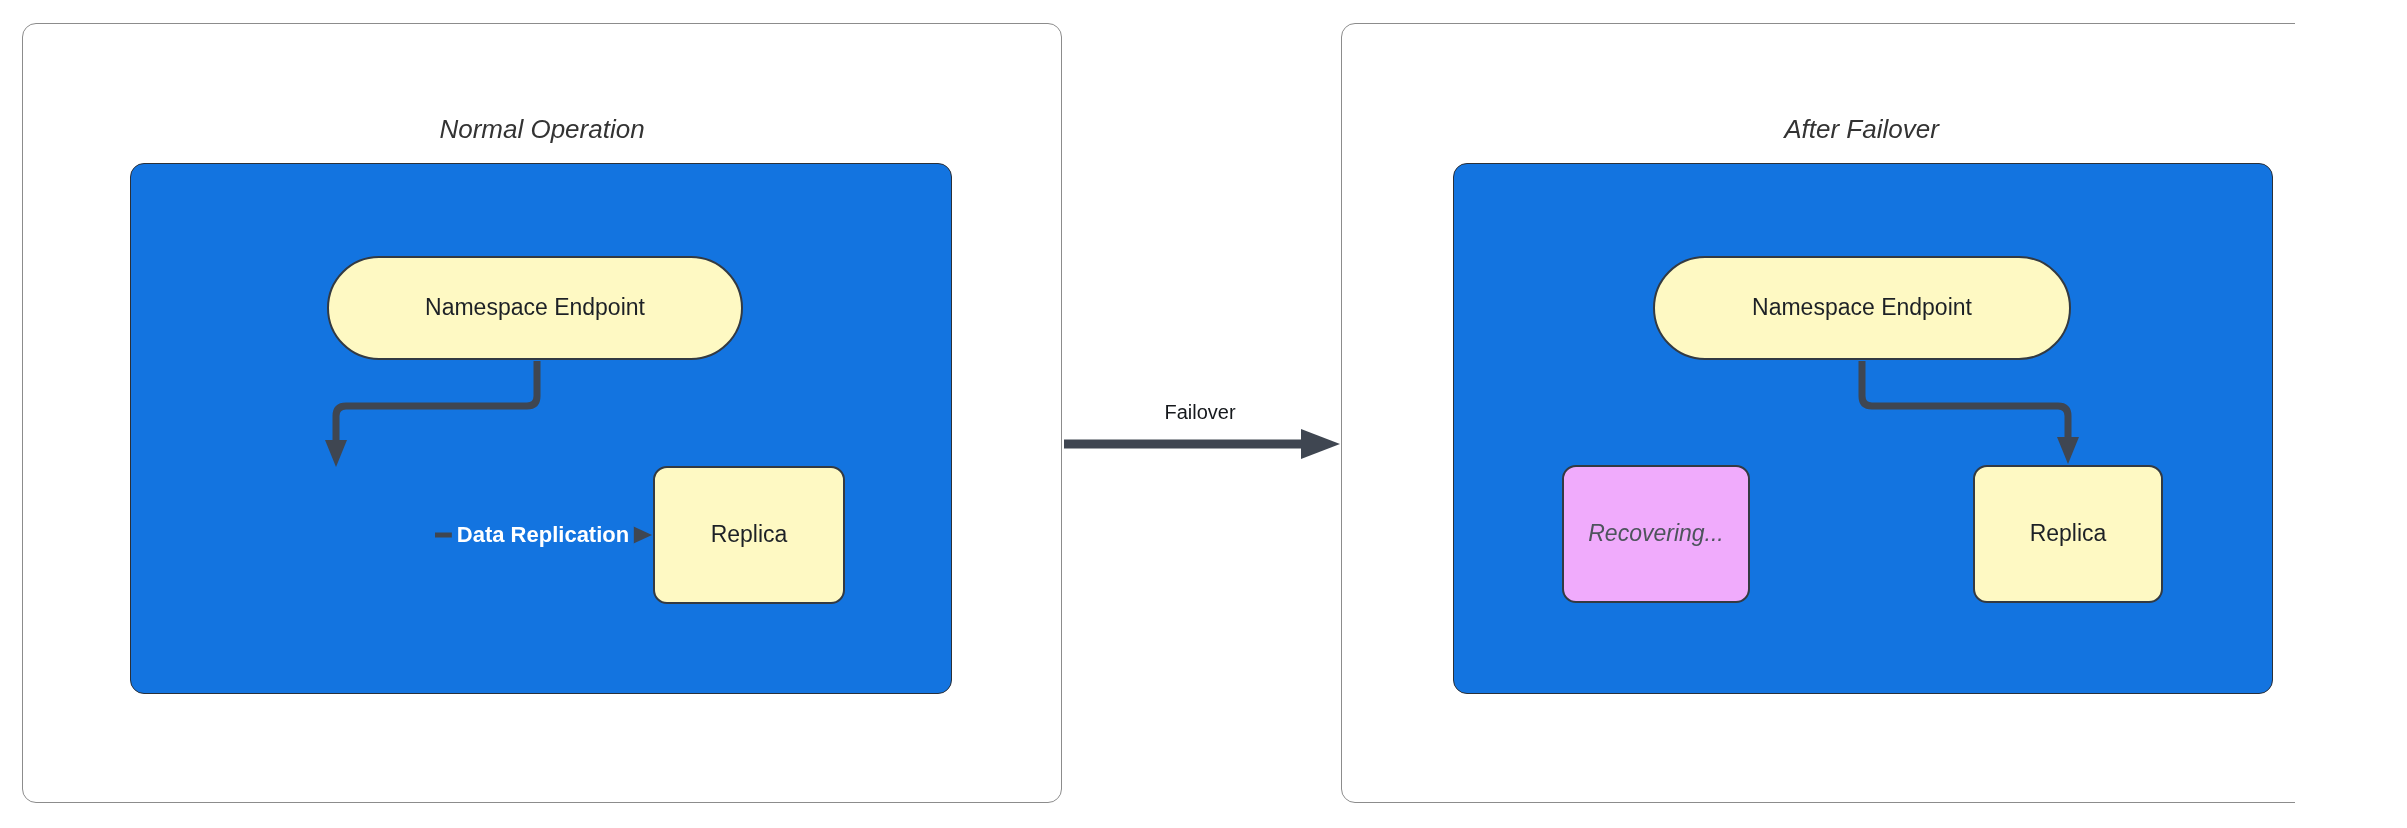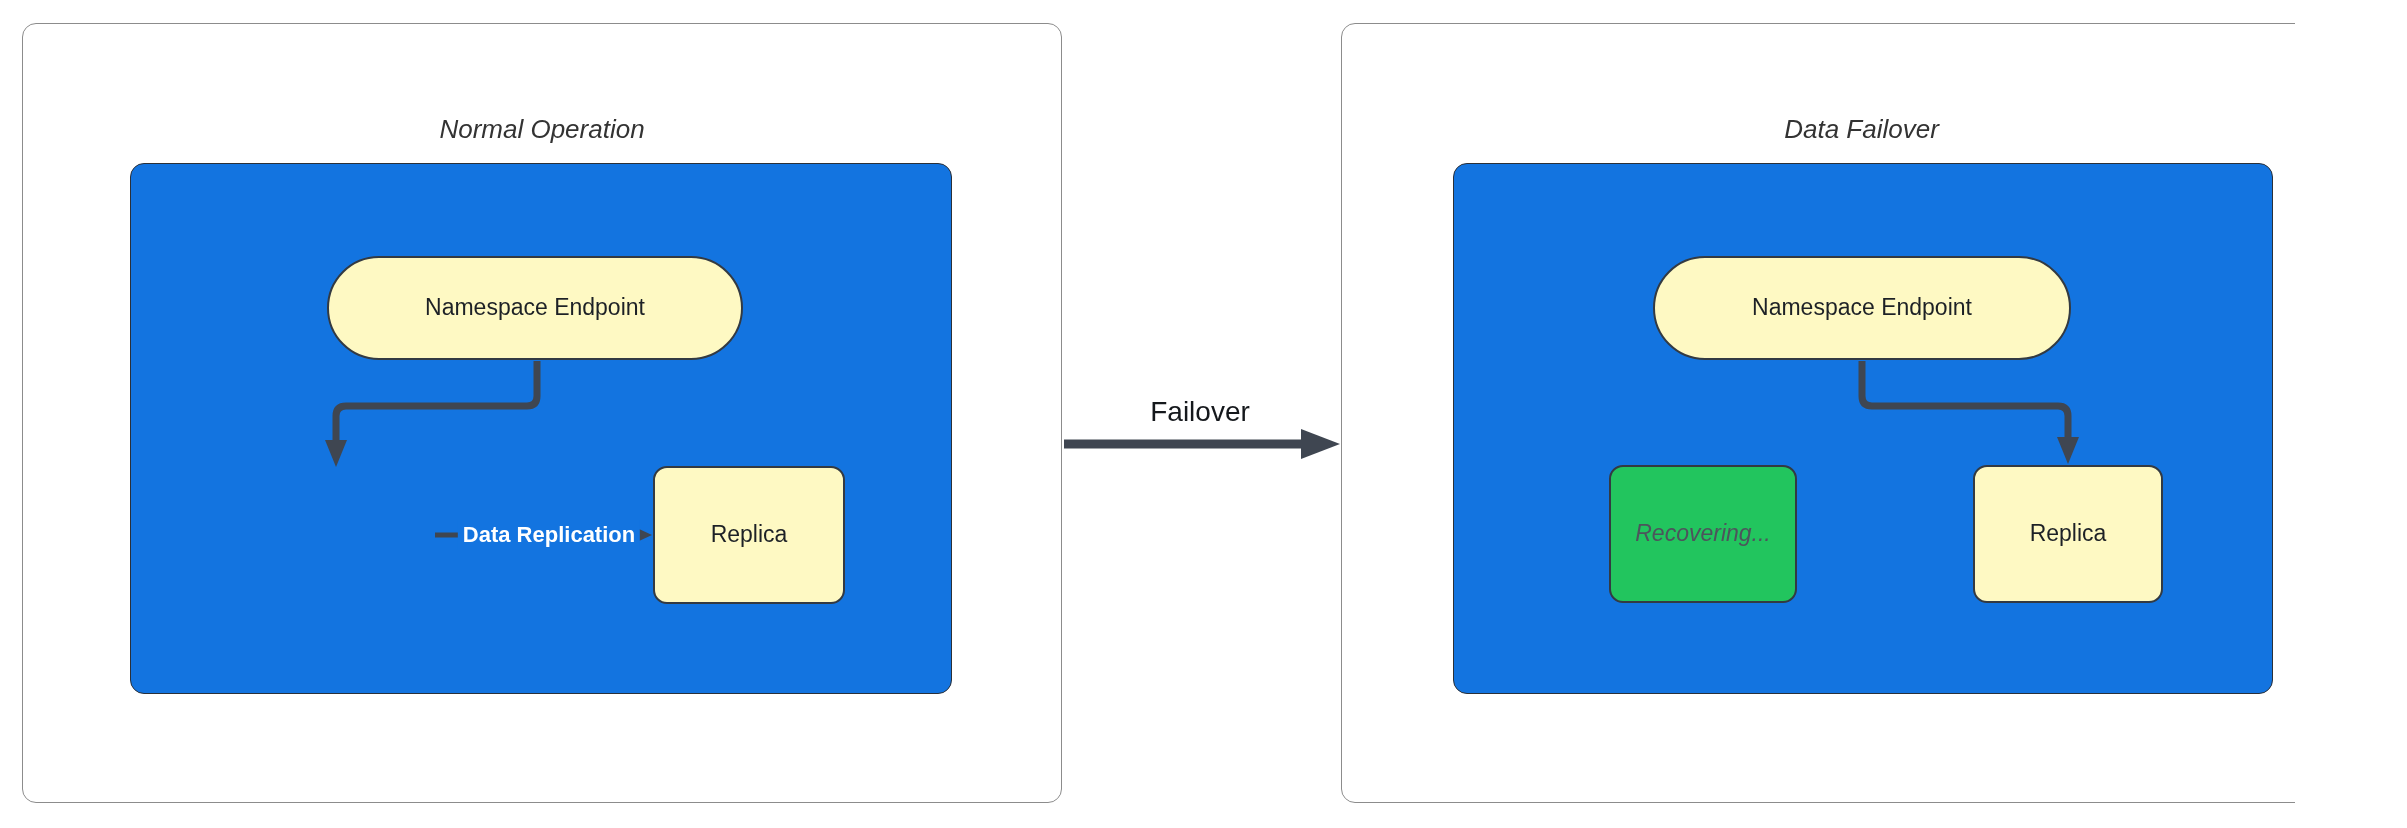--- a/index.html
+++ b/index.html
@@ -54,46 +54,45 @@
     color: #1d2126;
     padding: 4px 14px;
     z-index: 3;
   }
   .node--pill { border-radius: 60px; }
   .node--endpoint-left  { left: 327px;  top: 256px; width: 416px; height: 104px; }
   .node--endpoint-right { left: 1653px; top: 256px; width: 418px; height: 104px; }
   .node--primary        { left: 243px;  top: 466px; width: 191px; height: 138px; }
   .node--replica-left   { left: 653px;  top: 466px; width: 192px; height: 138px; }
   .node--recovering     { left: 1562px; top: 465px; width: 188px; height: 138px;
-                          background: #22c55e; font-style: italic; color: #4d545c; margin-left: 47px; }
+                          background: #f0abfc; font-style: italic; color: #4d545c; }
   .node--replica-right  { left: 1973px; top: 465px; width: 190px; height: 138px; }
   .connectors {
     position: absolute;
     left: 0; top: 0;
     z-index: 5;
     pointer-events: none;
   }
   .edge-label {
     position: absolute;
     left: 543px; top: 535px;
     transform: translate(-50%, -50%);
     font-size: 22px;
     font-weight: bold;
     color: #ffffff;
     background: #1374E0;
     padding: 2px 5px;
     white-space: nowrap;
     z-index: 6;
-    margin-left: 6px;
   }
   .failover-label {
     position: absolute;
     left: 1200px; top: 412px;
     transform: translate(-50%, -50%);
-    font-size: 28px;
+    font-size: 20px;
     color: #15181c;
     white-space: nowrap;
     z-index: 6;
   }
 </style>
 </head>
 <body>
 
 <div class="canvas">
 
@@ -103,21 +102,21 @@
   <div class="container-box container-box--left"></div>
 
   <div class="node node--pill node--endpoint-left">
     <span>Namespace Endpoint</span>
   </div>
   <div class="node node--replica-left">
     <span>Replica</span>
   </div>
 
   <div class="panel panel--right">
-    <div class="panel-title">Data Failover</div>
+    <div class="panel-title">After Failover</div>
   </div>
   <div class="container-box container-box--right"></div>
 
   <div class="node node--pill node--endpoint-right">
     <span>Namespace Endpoint</span>
   </div>
   <div class="node node--recovering">
     <span>Recovering...</span>
   </div>
   <div class="node node--replica-right">

